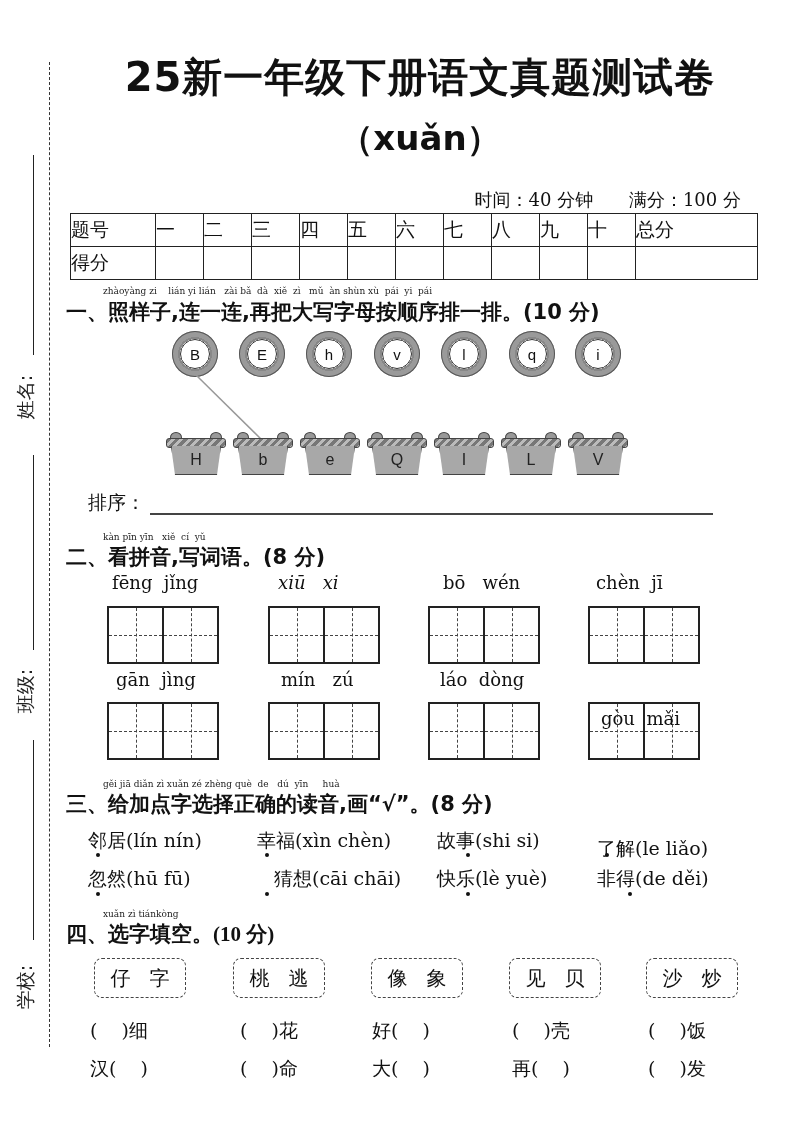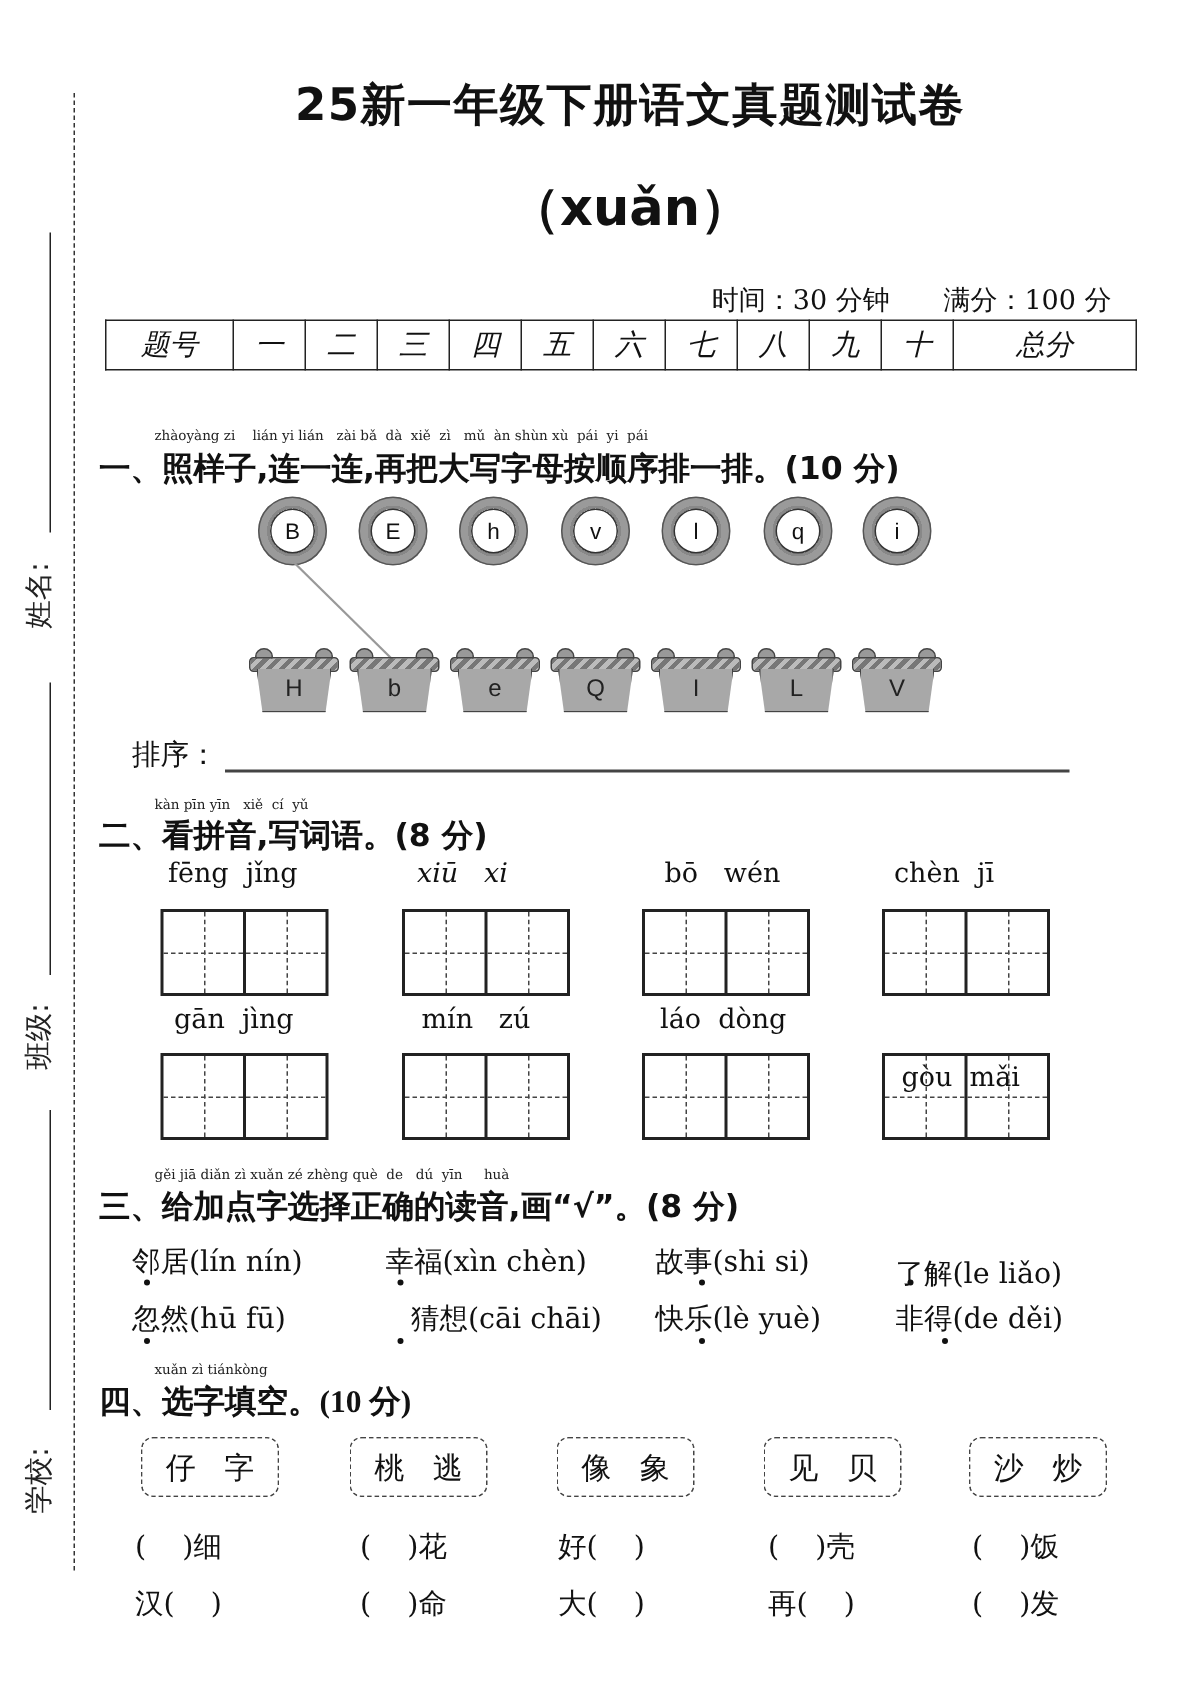--- a/index.html
+++ b/index.html
@@ -2,26 +2,26 @@
 <html><head>
 <meta charset="utf-8">
 <style>
   html, body { margin:0; padding:0; }
   body { width:793px; height:1122px; background:#ffffff; position:relative; overflow:hidden;
          font-family:"DejaVu Serif", serif; color:#111; }
   .abs { position:absolute; }
   .binding-line { left:49px; top:62px; height:985px; border-left:1.5px dashed #333; width:0; }
   .side-label { font-family:"DejaVu Sans", sans-serif; font-size:19px; transform:rotate(-90deg); transform-origin:center; white-space:nowrap; color:#222; }
   .side-rule { left:33px; width:0; border-left:1.5px solid #222; }
-  .title { left:60px; width:720px; top:50px; text-align:center; font-family:"DejaVu Sans", sans-serif; font-weight:bold; font-size:30px; letter-spacing:1px; }
+  .title { left:60px; width:720px; top:50px; text-align:center; font-family:"DejaVu Sans", sans-serif; font-weight:bold; font-size:40px; letter-spacing:1px; }
   .subtitle { left:60px; width:720px; top:116px; text-align:center; font-family:"DejaVu Sans", sans-serif; font-weight:bold; font-size:34px; }
   .meta { top:188px; right:52px; font-size:18px; }
   .meta span { margin-left:30px; }
   table.score { position:absolute; left:70px; top:213px; border-collapse:collapse; width:688px; }
-  table.score td { border:1.5px solid #222; height:32px; text-align:center; font-size:19px; padding:0;font-style:italic; }
+  table.score td { border:1.5px solid #222; height:32px; font-size:19px; padding:0; }
   .sec-head { font-family:"DejaVu Sans", sans-serif; font-weight:bold; font-size:21px; white-space:nowrap; }
   .pinyin-small { font-size:9px; letter-spacing:0; white-space:pre; color:#222; font-family:"DejaVu Serif", serif; }
   .flower { width:46px; height:46px; border-radius:50%;
             background: radial-gradient(circle at center, #fff 0 15px, #888 15px 17px, #9a9a9a 17px 23px);
             box-shadow: 0 0 0 1px #555 inset; display:flex; align-items:center; justify-content:center; }
   .flower .letter { width:28px; height:28px; border-radius:50%; background:#fff; border:1.2px solid #333;
             display:flex; align-items:center; justify-content:center; font-family:"Liberation Sans", sans-serif; font-size:15px; }
   .basket { width:58px; height:40px; }
   .basket .rim { position:absolute; left:0; top:4px; width:58px; height:8px; background:repeating-linear-gradient(135deg,#777 0 3px,#bbb 3px 6px); border:1px solid #444; border-radius:3px; }
   .basket .body { position:absolute; left:5px; top:12px; width:48px; height:28px; background:#a8a8a8; border:1px solid #444; border-top:none;
@@ -50,40 +50,54 @@
 <div class="abs side-rule" style="top:155px;height:200px;"></div>
 <div class="abs side-label" style="left:4px;top:384px;">姓名:</div>
 <div class="abs side-rule" style="top:455px;height:195px;"></div>
 <div class="abs side-label" style="left:4px;top:678px;">班级:</div>
 <div class="abs side-rule" style="top:740px;height:200px;"></div>
 <div class="abs side-label" style="left:4px;top:974px;">学校:</div>
 
 <div class="abs title">25新一年级下册语文真题测试卷</div>
 <div class="abs subtitle">（xuǎn）</div>
 <div class="abs meta">
-  <span>时间：30 分钟</span>
+  <span>时间：40 分钟</span>
   <span>满分：100 分</span>
 </div>
 
 <table class="score">
   <tbody>
       <tr>
     <td style="width:84px">题号</td>
     <td style="width:47px">一</td>
     <td style="width:47px">二</td>
     <td style="width:47px">三</td>
     <td style="width:47px">四</td>
     <td style="width:47px">五</td>
     <td style="width:47px">六</td>
     <td style="width:47px">七</td>
     <td style="width:47px">八</td>
     <td style="width:47px">九</td>
     <td style="width:47px">十</td>
     <td>总分</td>
   </tr>
+  <tr>
+    <td>得分</td>
+    <td></td>
+    <td></td>
+    <td></td>
+    <td></td>
+    <td></td>
+    <td></td>
+    <td></td>
+    <td></td>
+    <td></td>
+    <td></td>
+    <td></td>
+  </tr>
 </tbody>
   </table>
 
 <div class="abs pinyin-small" style="left:103px;top:286px;">zhàoyàng zi    lián yi lián   zài bǎ  dà  xiě  zì   mǔ  àn shùn xù  pái  yi  pái</div>
 <div class="abs sec-head" style="left:66px;top:298px;">一、照样子,连一连,再把大写字母按顺序排一排。(10 分)</div>
 
 <div class="abs flower" style="left:172px;top:331px;">
     <div class="letter">B</div>
   </div>
 <div class="abs flower" style="left:239px;top:331px;">

